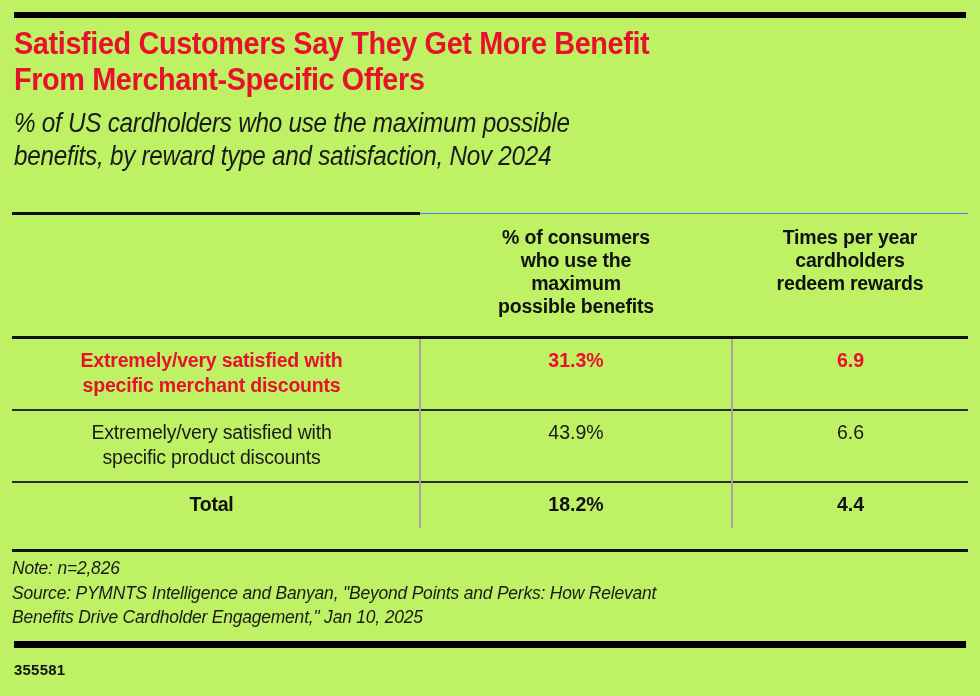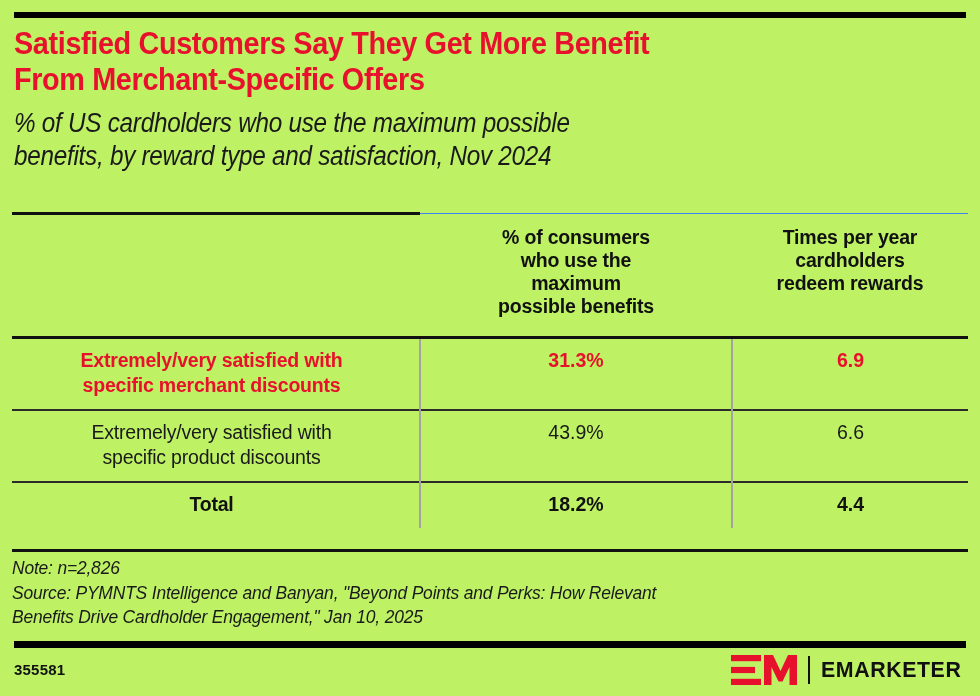--- a/index.html
+++ b/index.html
@@ -252,24 +252,14 @@
   <div class="notes">
     <div class="line">Note: n=2,826</div>
     <div class="line">Source: PYMNTS Intelligence and Banyan, "Beyond Points and Perks: How Relevant
 Benefits Drive Cardholder Engagement," Jan 10, 2025</div>
   </div>
 
   <div class="footer-rule"></div>
 
   <div class="chart-id">355581</div>
 
-  <div class="brand">
-    <svg class="brand-mark" width="66" height="30" viewBox="0 0 66 30" aria-hidden="true">
-      <rect x="0" y="0" width="30" height="6.2" fill="#E8112D"></rect>
-      <rect x="0" y="11.9" width="24" height="6.2" fill="#E8112D"></rect>
-      <rect x="0" y="23.8" width="30" height="6.2" fill="#E8112D"></rect>
-      <polygon points="33,30 33,0 42,0 49.5,16 57,0 66,0 66,30 58.5,30 58.5,12 51.5,26.5 47.5,26.5 40.5,12 40.5,30" fill="#E8112D"></polygon>
-    </svg>
-    <div class="brand-divider"></div>
-    <div class="brand-word">EMARKETER</div>
-  </div>
 
 </div>
 
 </body></html>

